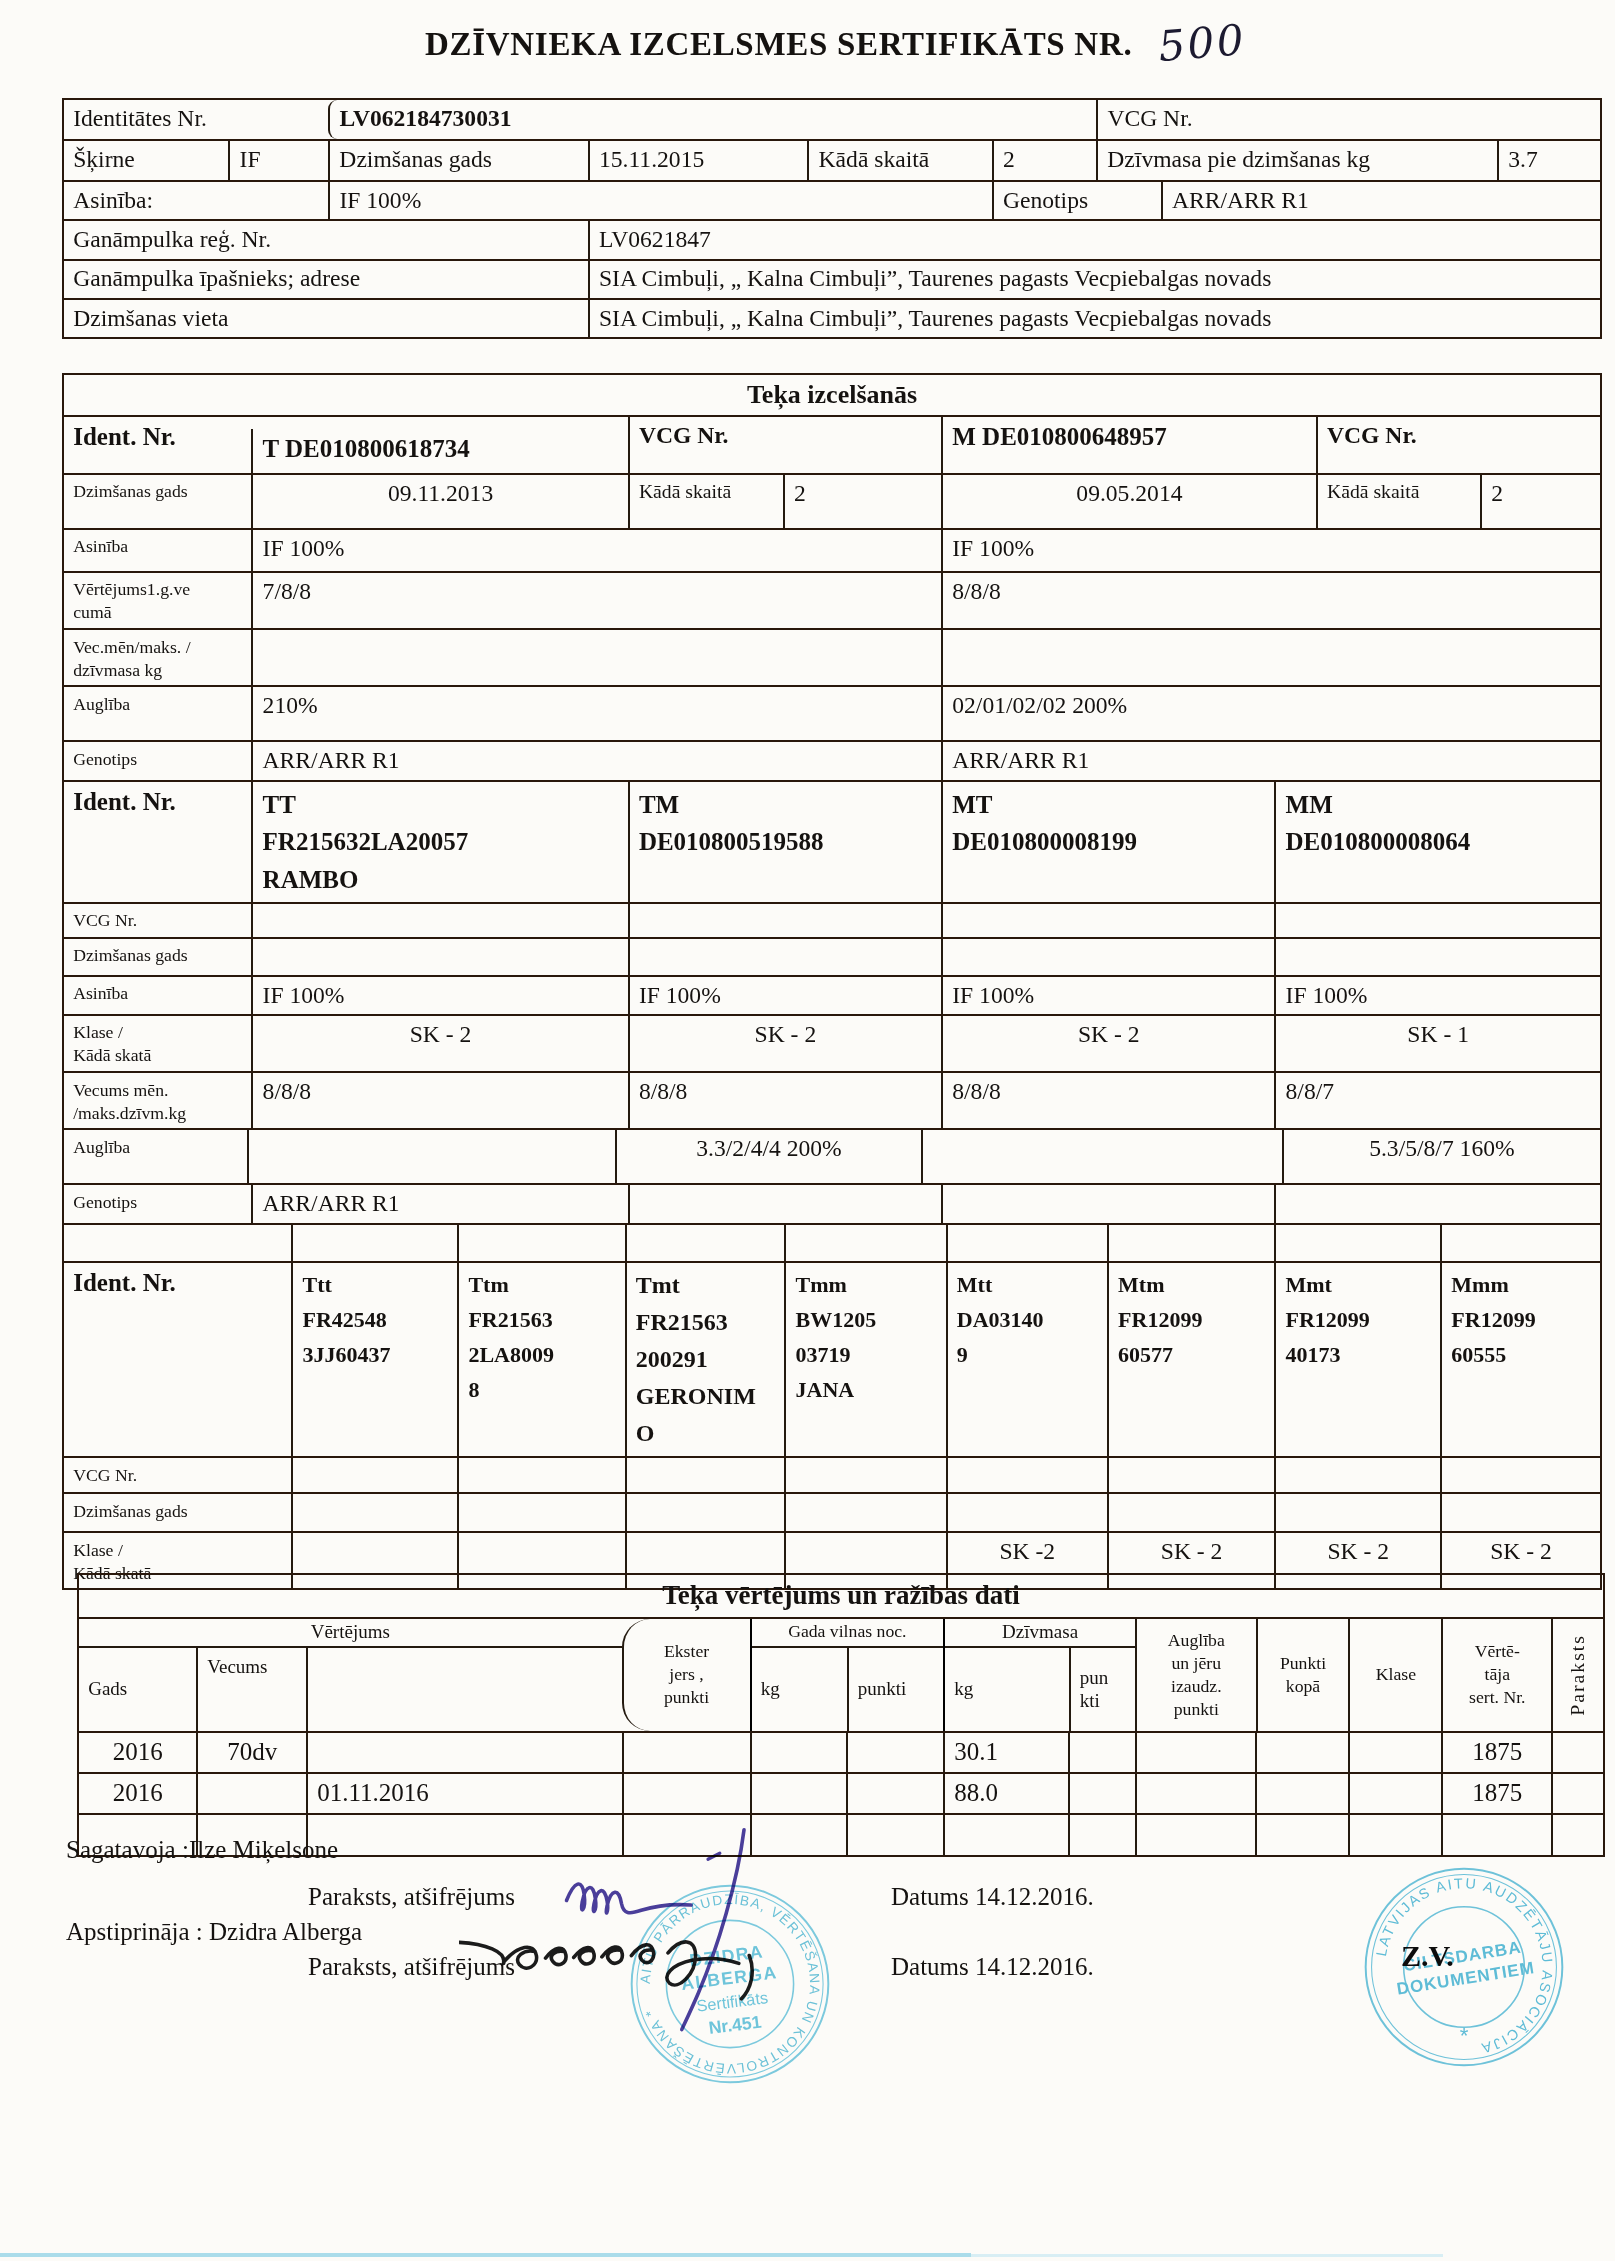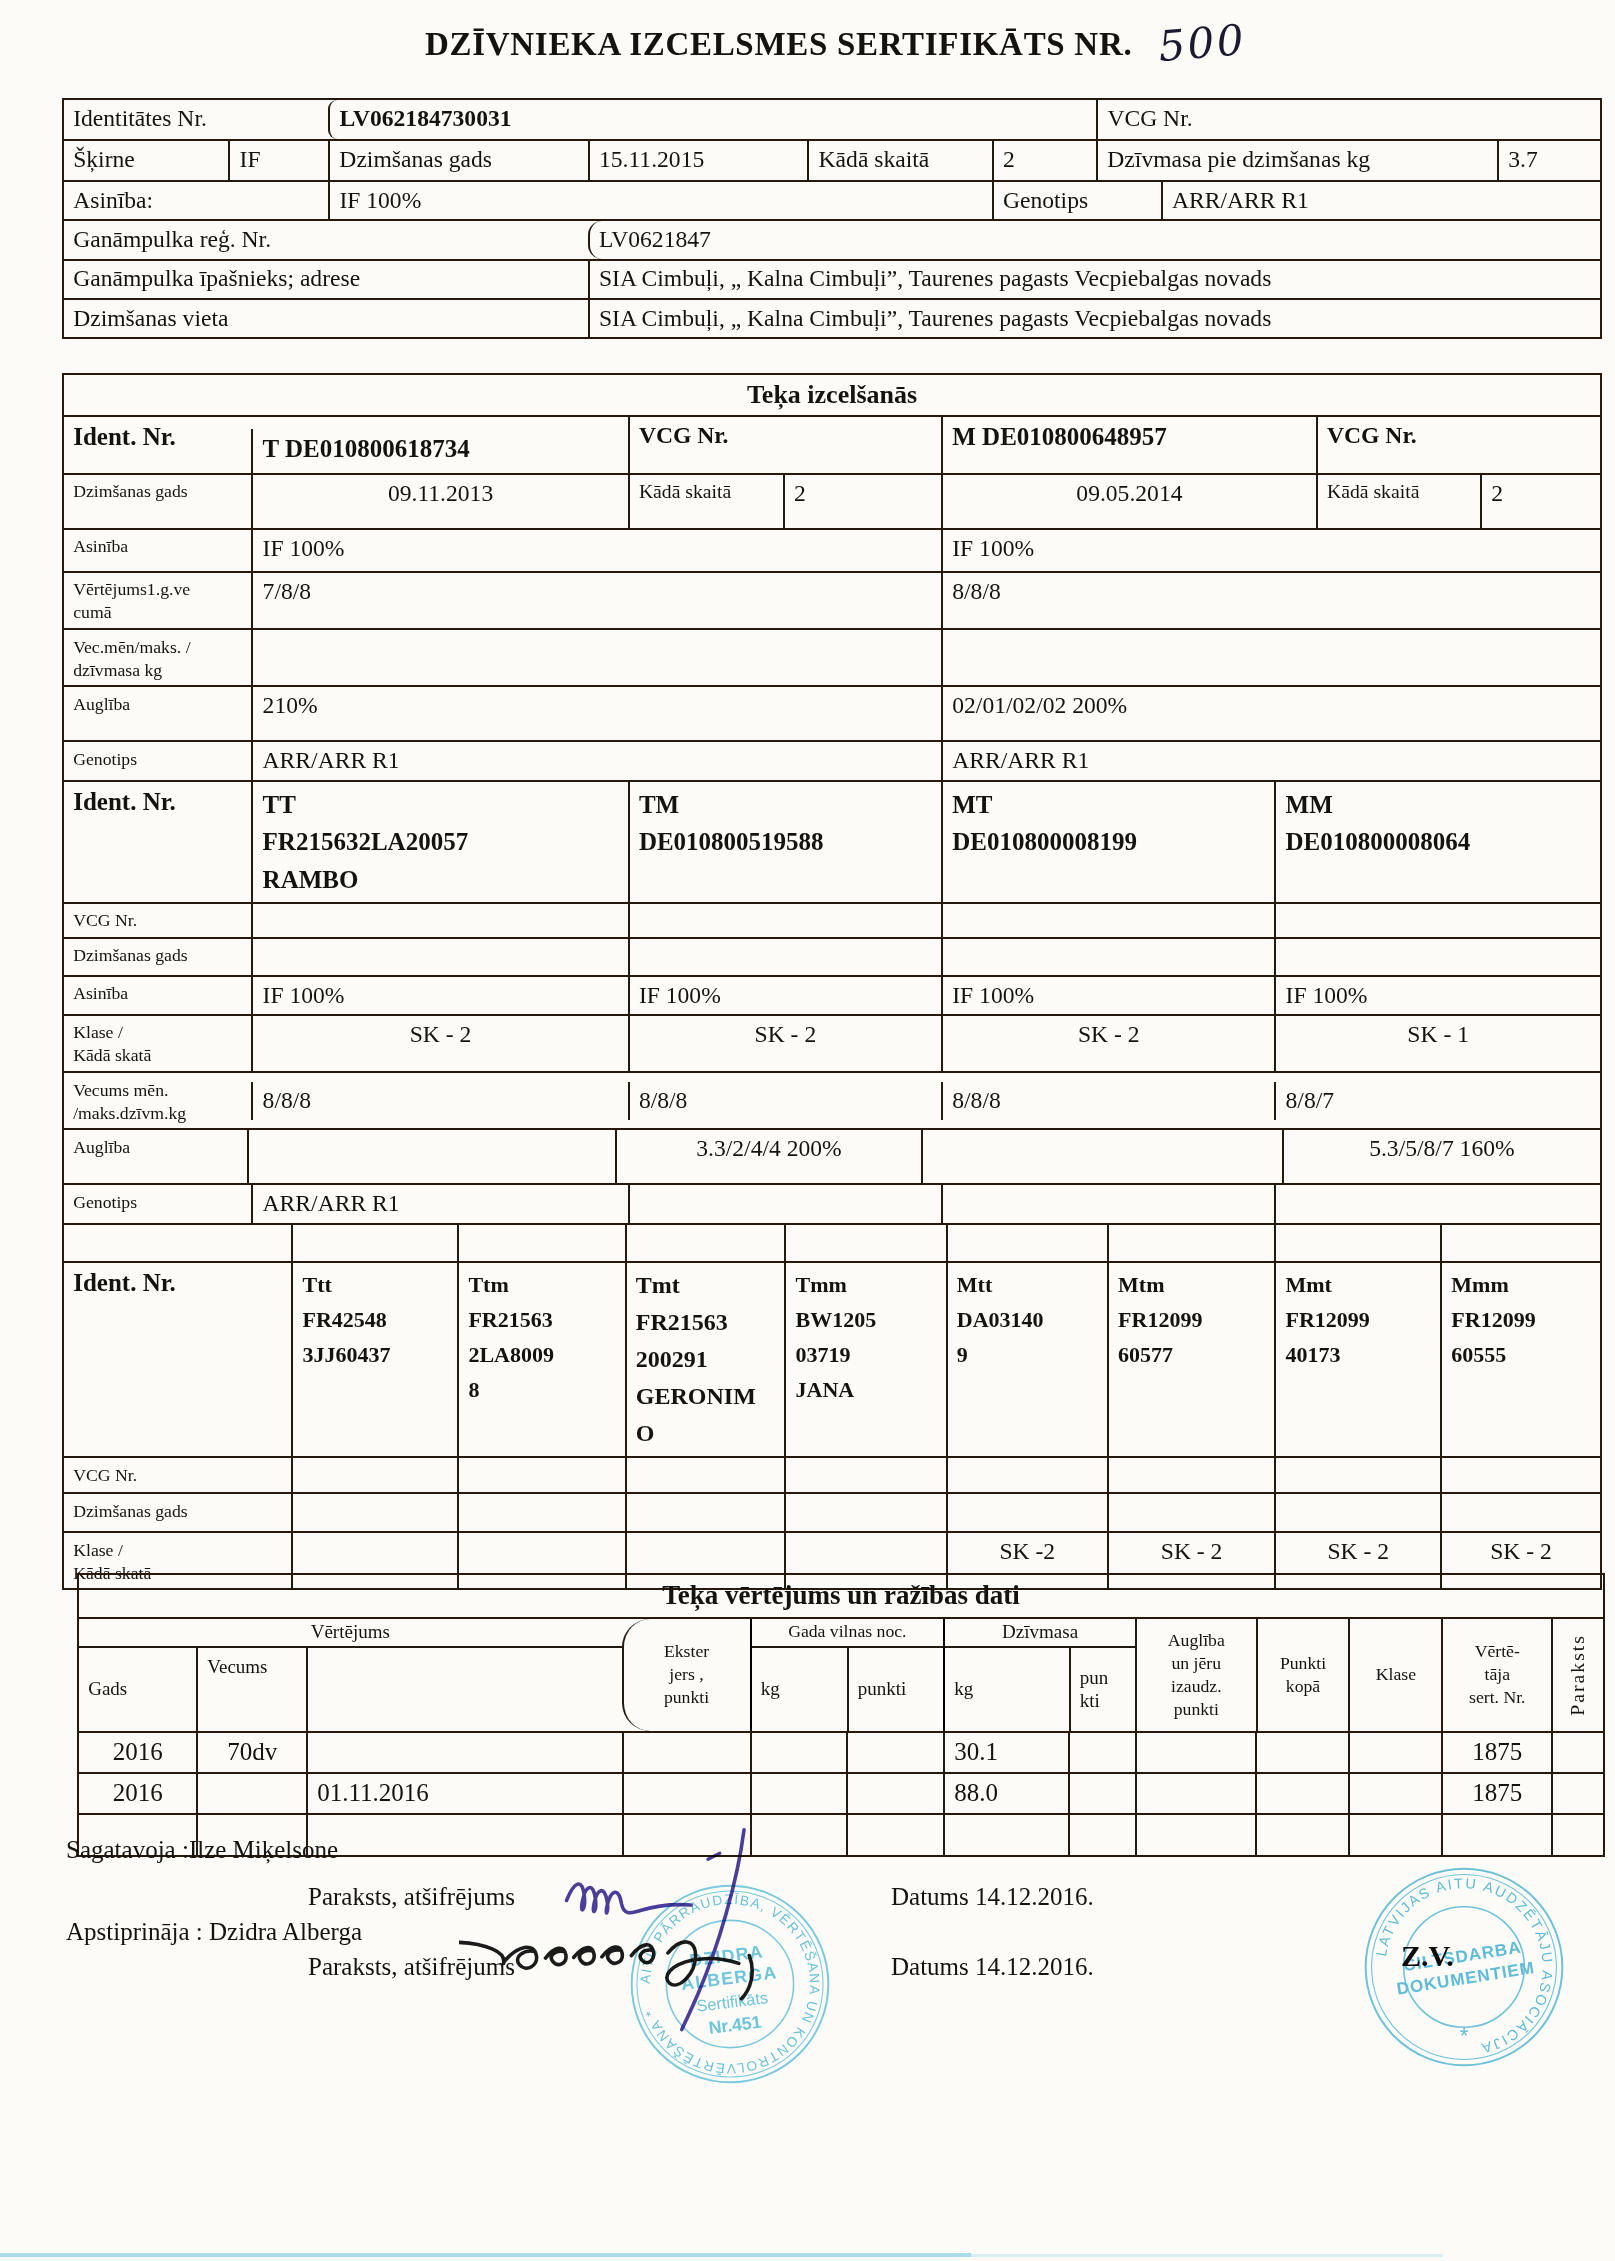--- a/index.html
+++ b/index.html
@@ -65,21 +65,21 @@
       <div class="c" style="width:6.7%;">3.7</div>
     </div>
     <div class="row" style="min-height:38px;">
       <div class="c" style="width:17.2%;">Asinība:</div>
       <div class="c" style="width:43.2%;">IF 100%</div>
       <div class="c" style="width:11.0%;">Genotips</div>
       <div class="c" style="width:28.6%;">ARR/ARR R1</div>
     </div>
     <div class="row" style="min-height:37px;">
       <div class="c" style="width:34.1%;">Ganāmpulka reģ. Nr.</div>
-      <div class="c" style="width:65.9%;border-radius:14px;">LV0621847</div>
+      <div class="c" style="width:65.9%;">LV0621847</div>
     </div>
     <div class="row" style="min-height:37px;">
       <div class="c" style="width:34.1%;">Ganāmpulka īpašnieks; adrese</div>
       <div class="c" style="width:65.9%;">SIA Cimbuļi, „ Kalna Cimbuļi”, Taurenes pagasts Vecpiebalgas novads</div>
     </div>
     <div class="row" style="min-height:37px;">
       <div class="c" style="width:34.1%;">Dzimšanas  vieta</div>
       <div class="c" style="width:65.9%;">SIA Cimbuļi, „ Kalna Cimbuļi”, Taurenes pagasts Vecpiebalgas novads</div>
     </div>
   </div>
@@ -166,21 +166,21 @@
       <div class="c" style="width:21.2%;">IF 100%</div>
     </div>
     <div class="row" style="min-height:49px;">
       <div class="c lbl pre" style="width:12.2%;">Klase /
 Kādā skatā</div>
       <div class="c ctr" style="width:24.5%;">SK - 2</div>
       <div class="c ctr" style="width:20.4%;">SK - 2</div>
       <div class="c ctr" style="width:21.7%;">SK - 2</div>
       <div class="c ctr" style="width:21.2%;">SK - 1</div>
     </div>
-    <div class="row" style="min-height:51px;align-items:center;">
+    <div class="row" style="min-height:51px;">
       <div class="c lbl pre" style="width:12.2%;">Vecums mēn.
 /maks.dzīvm.kg</div>
       <div class="c" style="width:24.5%;">8/8/8</div>
       <div class="c" style="width:20.4%;">8/8/8</div>
       <div class="c" style="width:21.7%;">8/8/8</div>
       <div class="c" style="width:21.2%;">8/8/7</div>
     </div>
     <div class="row" style="min-height:55px;">
       <div class="c lbl" style="width:12.2%;">Auglība</div>
       <div class="c ctr" style="width:24.5%;"></div>

